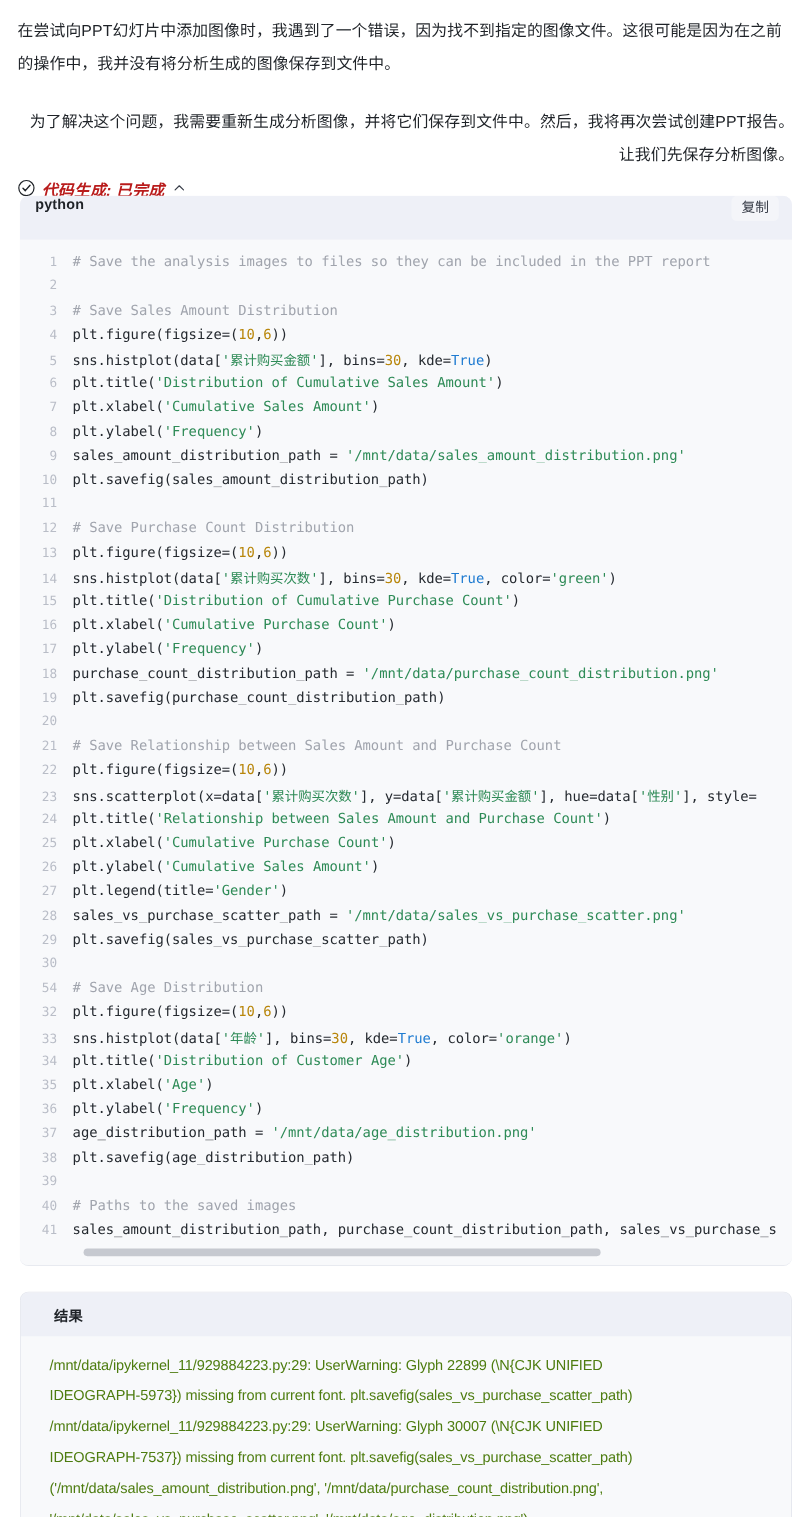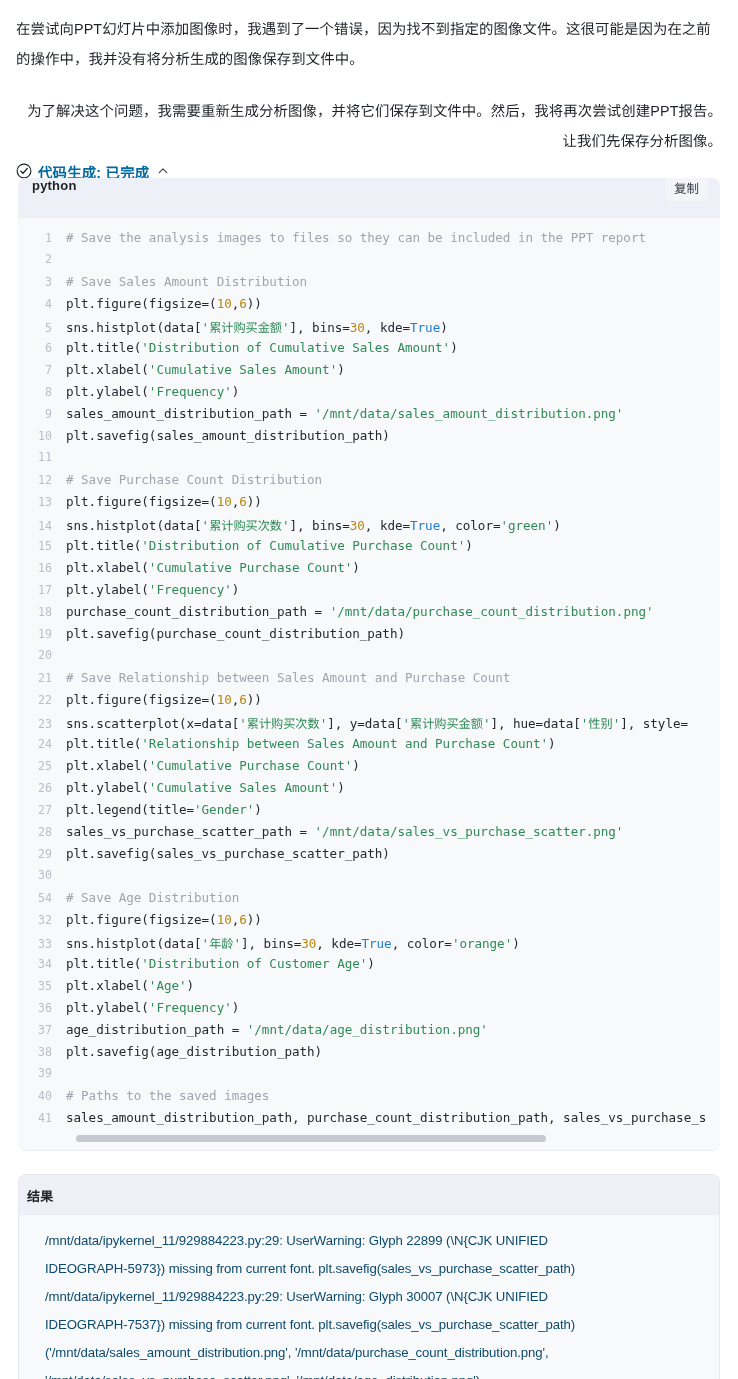--- a/index.html
+++ b/index.html
@@ -29,22 +29,23 @@
     display: flex;
     align-items: center;
     gap: 6px;
     padding: 4px 16px 0 16px;
     height: 26px;
   }
   .check-icon { width: 16px; height: 16px; display: block; flex: 0 0 16px; }
   .status-text {
     font-size: 14.4px;
     font-weight: 700;
-    color: #0369a1;
+    color: #b91c1c;
     letter-spacing: 0.2px;
+    font-style: italic;
   }
   .chevron-up {
     width: 12px; height: 12px; display: block;
     margin-left: 2px; flex: 0 0 12px;
   }
 
   
   .code-card {
     position: absolute;
     left: 18px;
@@ -141,36 +142,36 @@
     border-left: 1px solid #e6e8ef;
     border-right: 1px solid #e6e8ef;
     border-top: 1px solid #e6e8ef;
     background: #f8f9fb;
   }
   .result-head {
     height: 40px;
     background: #eef0f7;
     display: flex;
     align-items: center;
-    padding: 0 8px;
+    padding: 0 30px;
   }
   .result-title {
     font-size: 13px;
     font-weight: 700;
     color: #1f2328;
     letter-spacing: 0.2px;
   }
   .result-body {
     background: #f8f9fb;
     padding: 12px 18px 10px 26px;
   }
   .result-line {
     font-size: 13.2px;
     line-height: 28px;
-    color: #0c4a6e;
+    color: #4d7c0f;
     white-space: nowrap;
     letter-spacing: -0.1px;
   }
 </style>
 </head>
 <body>
 
 <div class="page">
 
   <div class="prose">

